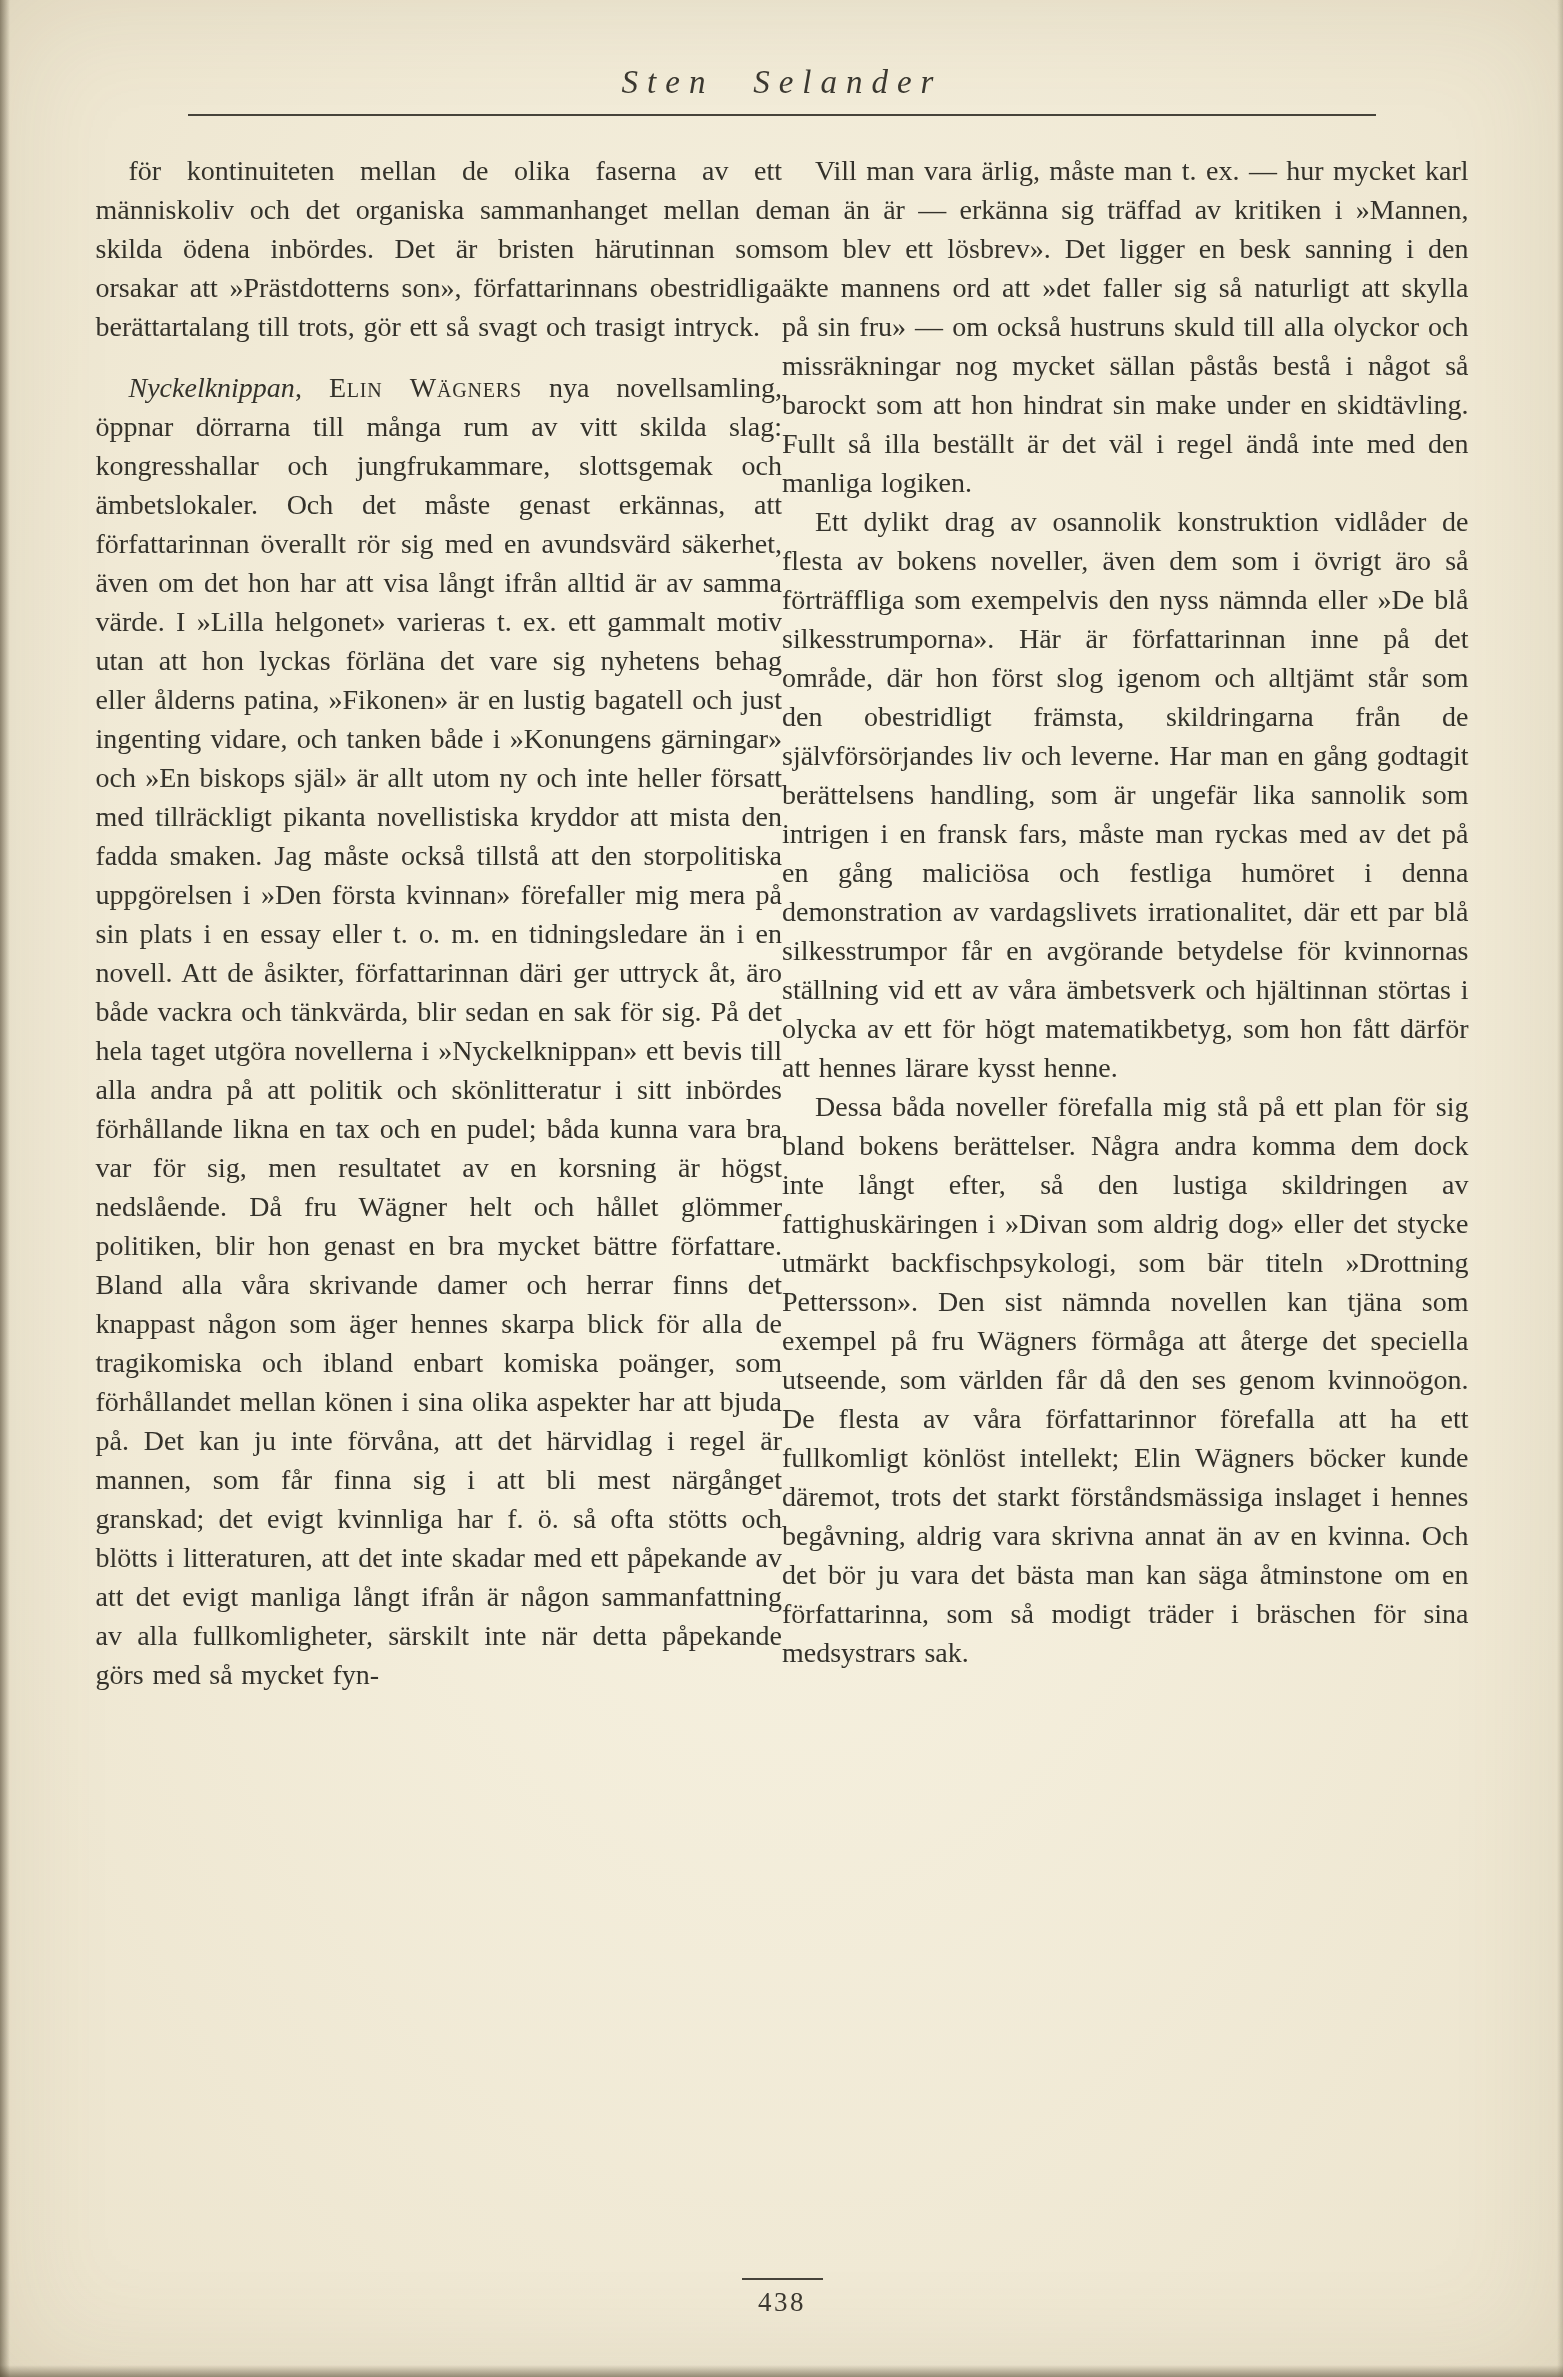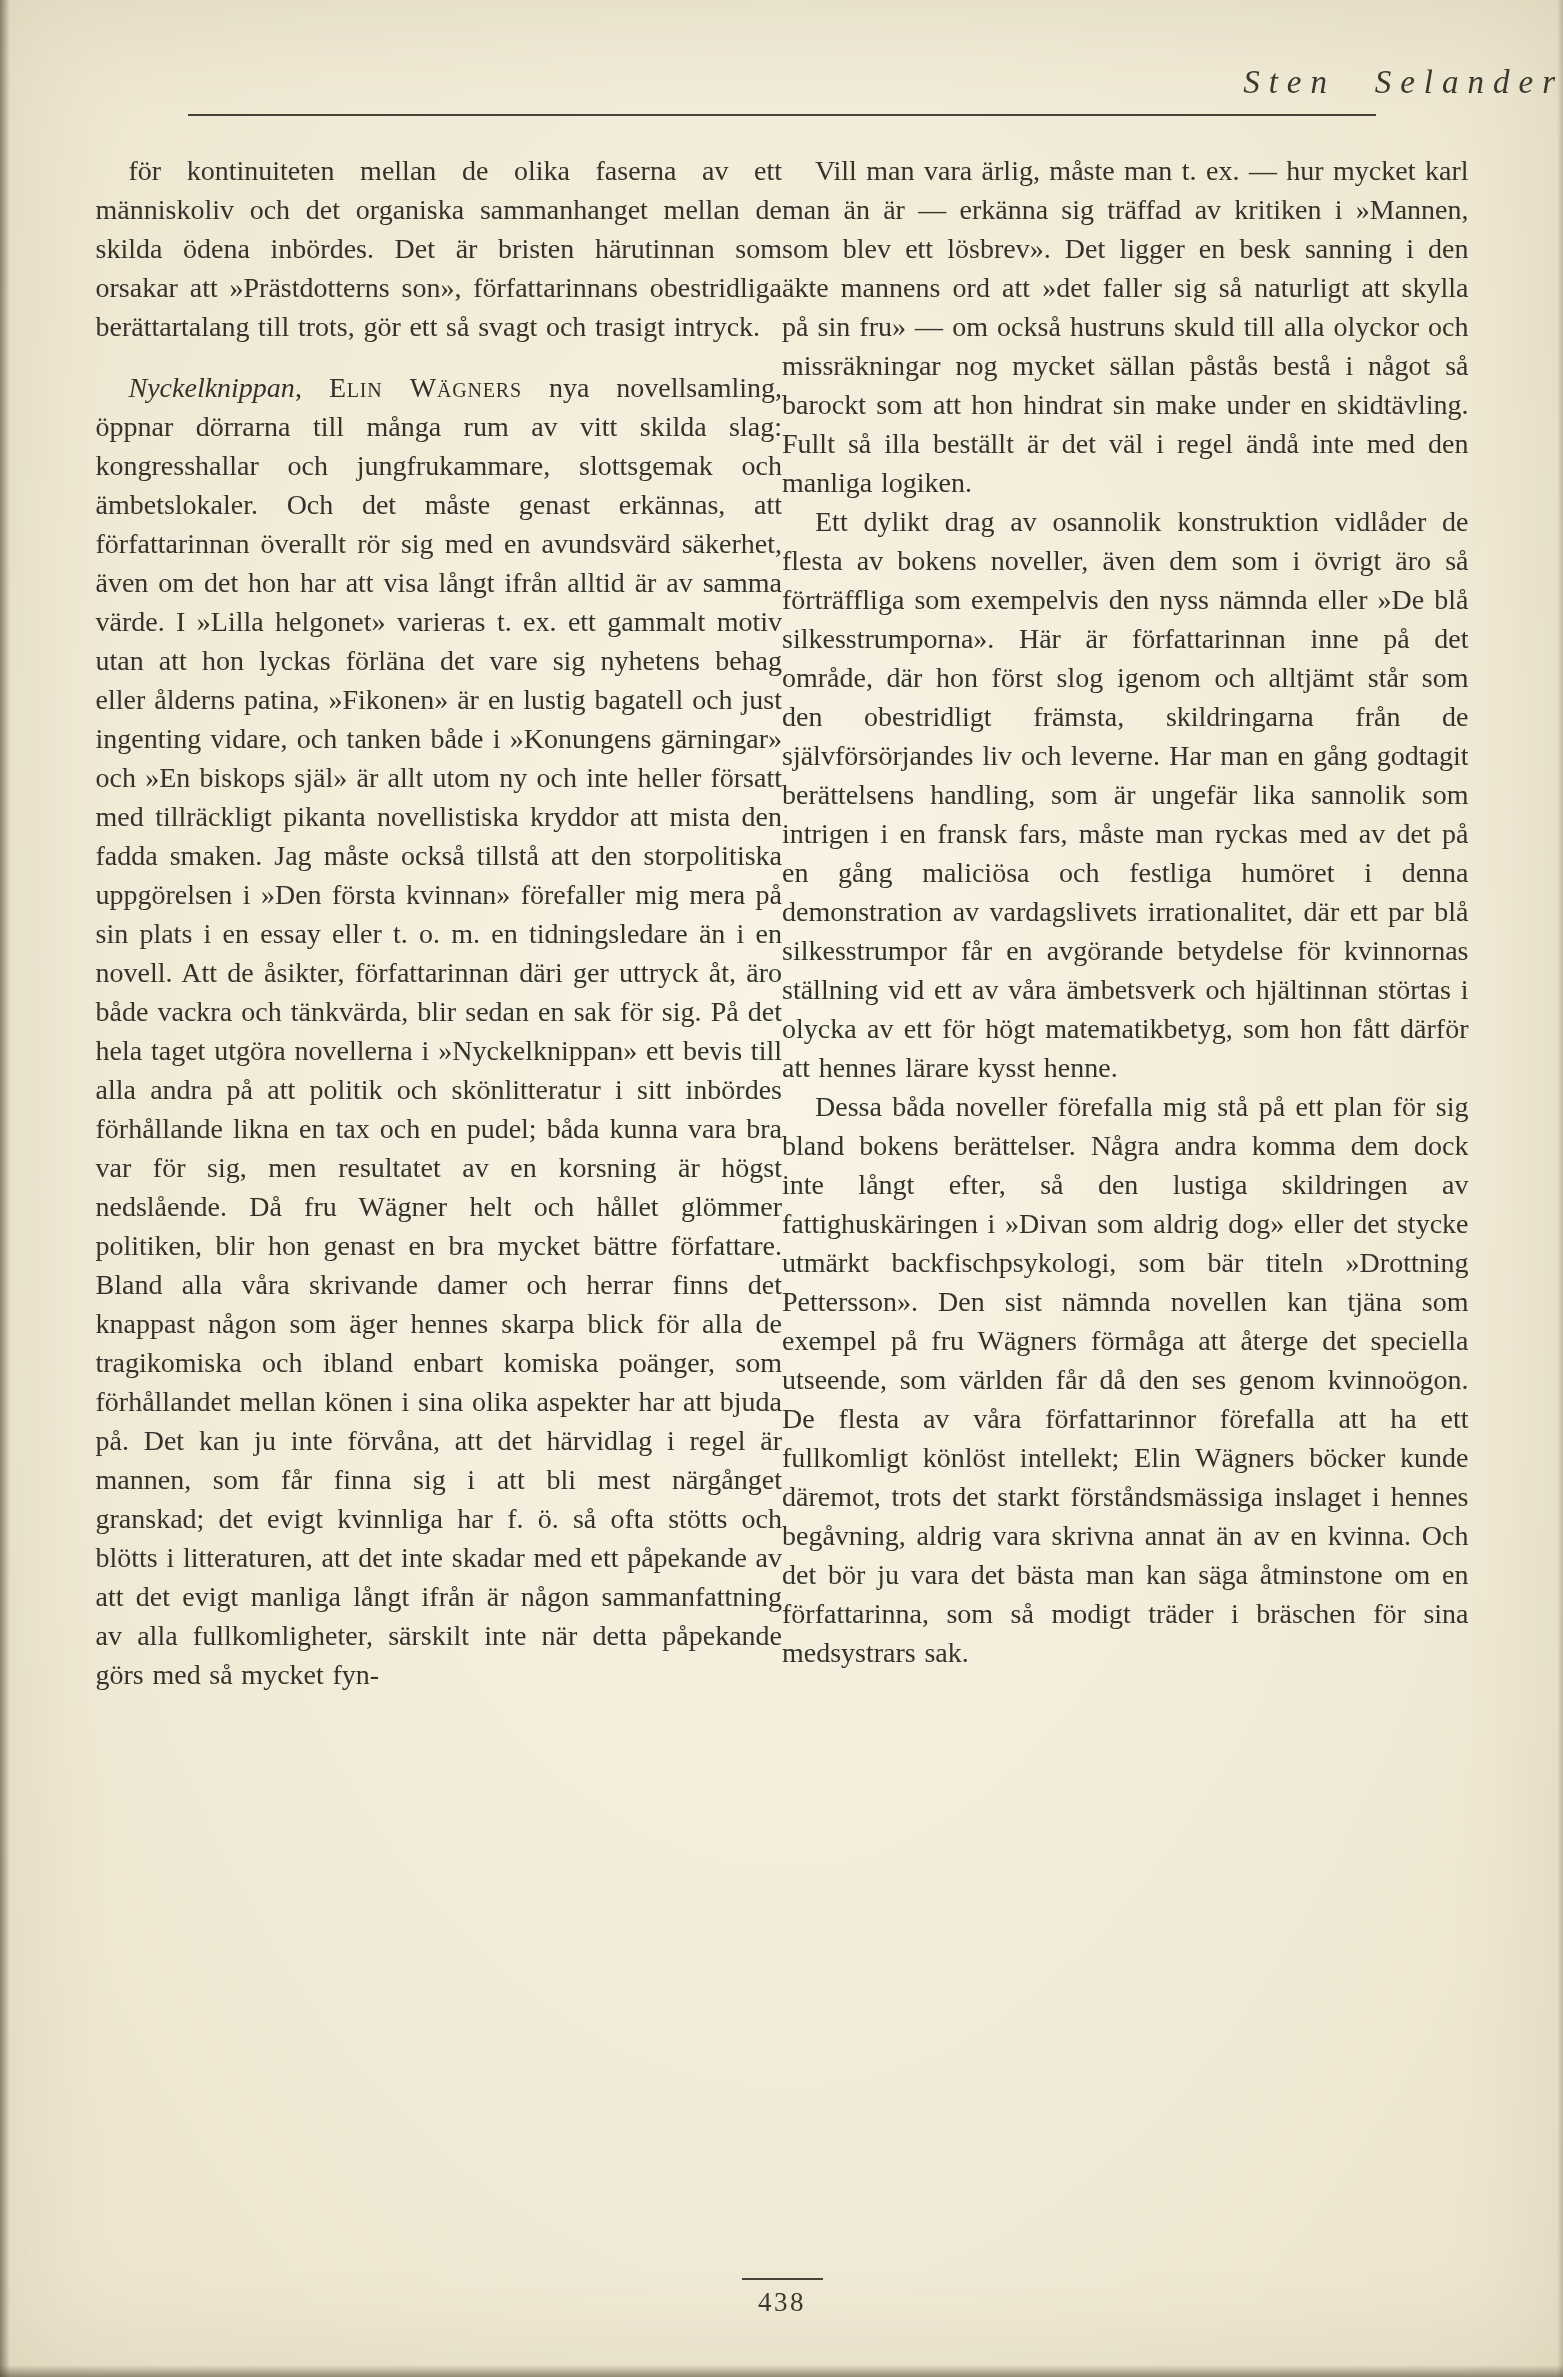--- a/index.html
+++ b/index.html
@@ -26,21 +26,21 @@
   }
   .scan-edge-bottom {
     left: 0; right: 0; bottom: 0; height: 11.6px;
     background: linear-gradient(to top, rgba(66,56,36,0.5), rgba(66,56,36,0));
   }
   .scan-edge-right {
     right: 0; top: 0; bottom: 0; width: 6.6px;
     background: linear-gradient(to left, rgba(66,56,36,0.25), rgba(66,56,36,0));
   }
 
-  .running-head { padding-top: 64px; text-align: right; }
+  .running-head { padding-top: 64px; text-align: center; }
   .head-title {
     font-style: italic;
     font-size: 33px;
     letter-spacing: 9px;
     word-spacing: 21.5px;
     color: #3b3830;
   }
   .head-rule {
     width: 1188px;
     margin: 13.2px auto 0 auto;

